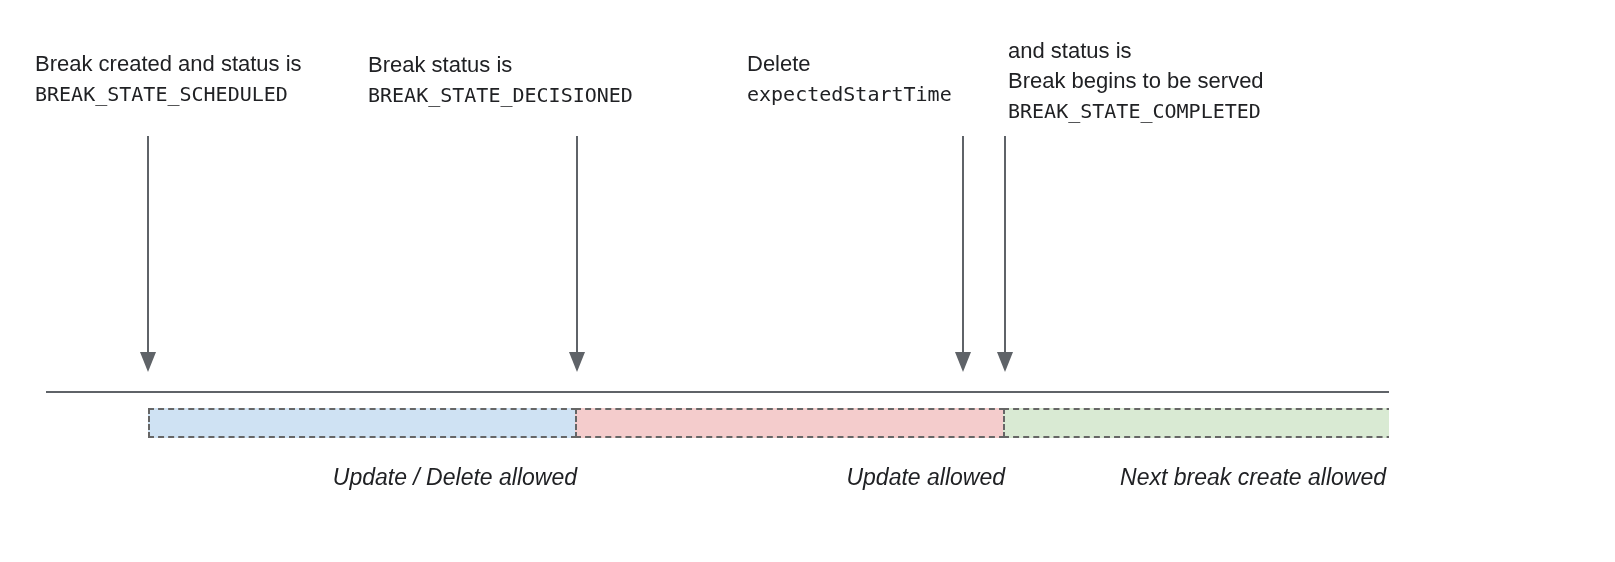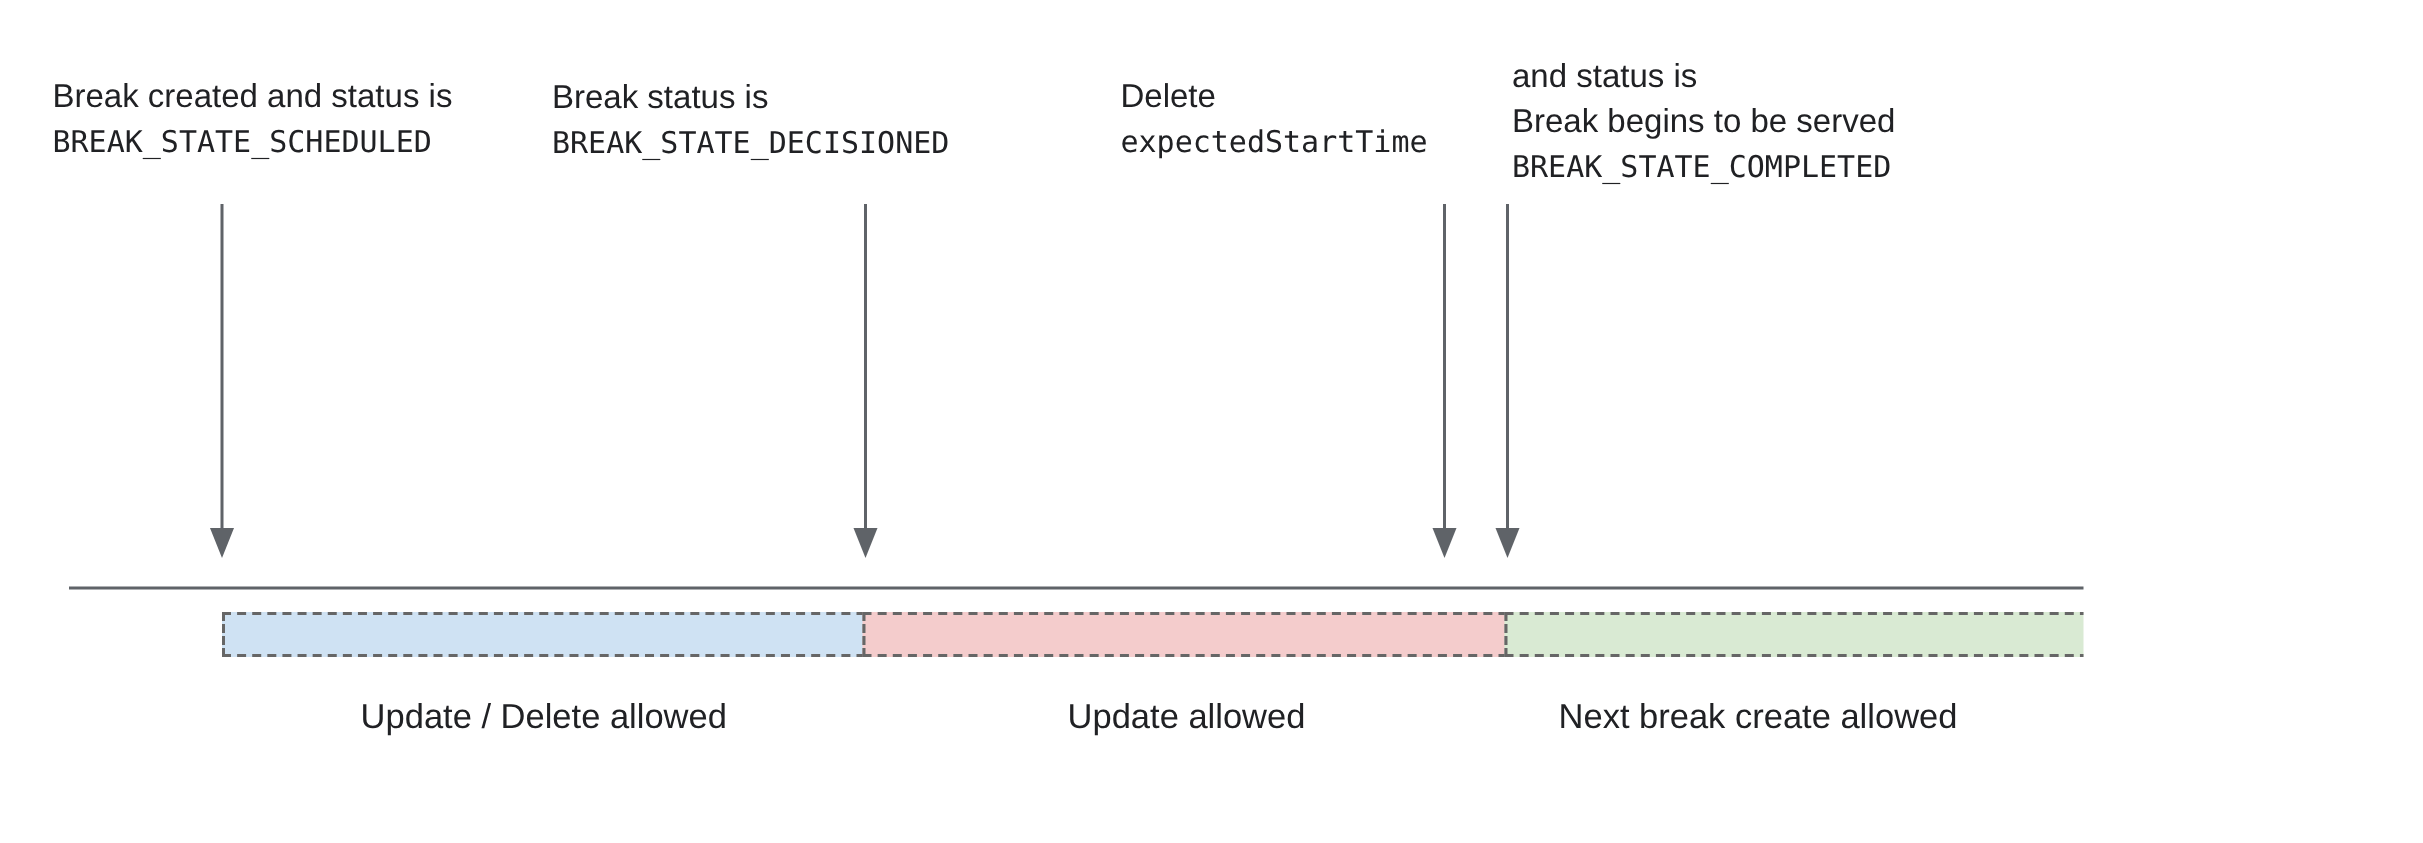--- a/index.html
+++ b/index.html
@@ -87,23 +87,24 @@
     box-sizing: border-box;
     border: 2px dashed #666666;
   }
   .seg-1 { left: 148px;  width: 429px; }
   .seg-2 { left: 575px;  width: 430px; }
   .seg-3 { left: 1003px; width: 430px; }
   
   .seg-label {
     position: absolute;
     top: 463px;
-    text-align: center;
+    text-align: right;
     font-size: 23px;
     line-height: 28px;
+    font-style: italic;
   }
   .lab-1 { left: 148px;  width: 429px; }
   .lab-2 { left: 577px;  width: 428px; }
   .lab-3 { left: 958px; width: 428px; }
 </style>
 </head>
 <body>
 
 <div class="canvas">
 

